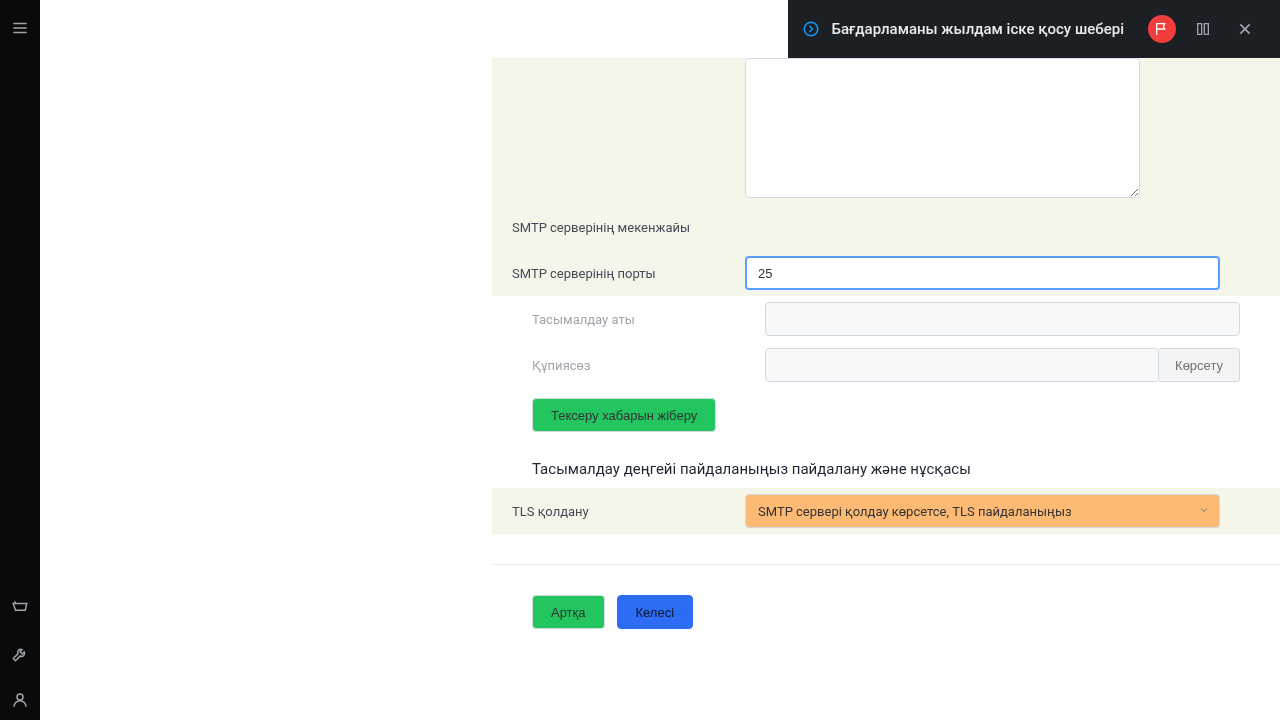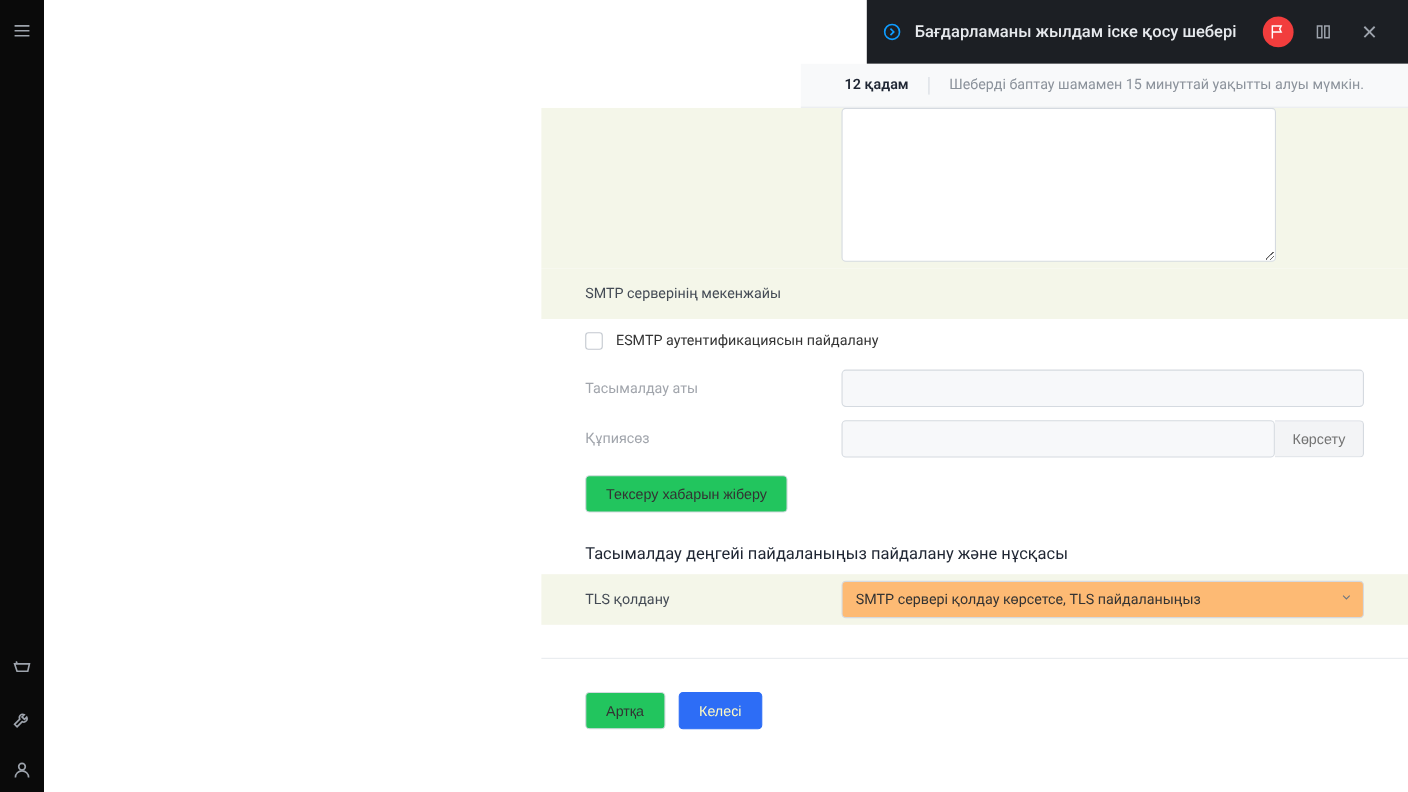--- a/index.html
+++ b/index.html
@@ -26,21 +26,21 @@
 
 .subheader { height: 40px; background: #f8f9fa; border-bottom: 1px solid #e8ebef; display: flex; align-items: center; padding: 0 40px; gap: 18px; font-size: 13px; }
 .step-label { color: #1f2633; font-weight: 600; }
 .sub-divider { width: 1px; height: 16px; background: #d5dae0; }
 .sub-desc { color: #8b929b; }
 
 .content { flex: 1; overflow: auto; }
 .content-inner { padding: 0 40px 30px; }
 
 .form-row { display: flex; align-items: center; min-height: 46px; padding: 6px 0; }
-.form-row.highlight { background: #f4f6e9; margin: 0 -40px; padding-left: 40px; padding-right: 40px; }
+.form-row.highlight { background: #f4f6e9; margin: 0 -40px; padding-left: 20px; padding-right: 40px; }
 .form-label { width: 233px; font-size: 13px; color: #444b55; padding-right: 12px; }
 .form-label.disabled { color: #a1a5ac; }
 .form-control { width: 475px; }
 
 input[type=text].t-input, input[type=password].t-input { width: 100%; height: 34px; border: 1px solid #d5dae0; border-radius: 4px; padding: 0 12px; font-size: 13px; color: #333; outline: none; }
 input[type=text].t-input.focused { border: 2px solid #5a9eff; padding: 0 11px; }
 input[type=text].t-input:disabled, input[type=password].t-input:disabled { background: #f7f8fa; color: #a1a5ac; }
 
 textarea.t-textarea { width: 395px; min-height: 140px; border: 1px solid #d5dae0; border-radius: 4px; padding: 10px 12px; font-size: 13px; resize: both; outline: none; margin-left: 233px; }
 
@@ -56,21 +56,21 @@
 
 .section-title { font-size: 15px; color: #1f2633; padding: 28px 0 10px; }
 
 .select-wrap { position: relative; width: 475px; }
 .select-fake { width: 100%; height: 34px; border: 1px solid #d5dae0; border-radius: 4px; padding: 0 32px 0 12px; font-size: 13px; color: #333; background: #fdba74; display: flex; align-items: center; cursor: pointer; }
 .select-chevron { position: absolute; right: 10px; top: 50%; transform: translateY(-50%); color: #6e7680; pointer-events: none; }
 .select-chevron svg { width: 12px; height: 12px; }
 
 .footer-divider { height: 1px; background: #e8ebef; margin: 30px -40px; }
 .footer { display: flex; gap: 12px; }
-.btn-primary { background: #2d6df6; border-color: #2d6df6; color: #fef9c3; }
+.btn-primary { background: #2d6df6; border-color: #2d6df6; color: #0f172a; }
 
 .vspace { height: 10px; }
 </style>
 </head>
 <body>
 
 <div class="app">
   <div class="rail">
     <div class="rail-item">
       <svg viewBox="0 0 24 24" fill="none" stroke="currentColor" stroke-width="2">
@@ -120,42 +120,39 @@
           </svg>
       </div>
       <div class="header-btn">
         <svg viewBox="0 0 24 24" fill="none" stroke="currentColor" stroke-width="2.5">
             <line x1="5" y1="5" x2="19" y2="19"></line>
             <line x1="19" y1="5" x2="5" y2="19"></line>
           </svg>
       </div>
     </div>
 
-    <div class="subheader">
-      <span class="step-label">12 қадам</span>
-      <span class="sub-divider"></span>
-      <span class="sub-desc">Шеберді баптау шамамен 15 минуттай уақытты алуы мүмкін.</span>
-    </div>
 
     <div class="content">
       <div class="content-inner">
 
         <div class="form-row highlight" style="align-items:flex-start;padding-top:0;">
           <textarea class="t-textarea" style=""></textarea>
         </div>
 
         <div class="form-row highlight">
           <div class="form-label">SMTP серверінің мекенжайы</div>
         </div>
 
+        <div class="form-row highlight">
+          <div class="form-label">SMTP серверінің порты</div>
+          <div class="form-control">
+            <input type="text" class="t-input focused" value="25" style="">
+          </div>
+        </div>
 
-        <div class="checkbox-row">
-          <span class="checkbox-fake"></span>
-          <span class="checkbox-label">ESMTP аутентификациясын пайдалану</span>
-        </div>
 
         <div class="form-row">
           <div class="form-label disabled">Тасымалдау аты</div>
           <div class="form-control">
             <input type="text" class="t-input" disabled="" style="">
           </div>
         </div>
 
         <div class="form-row">
           <div class="form-label disabled">Құпиясөз</div>

